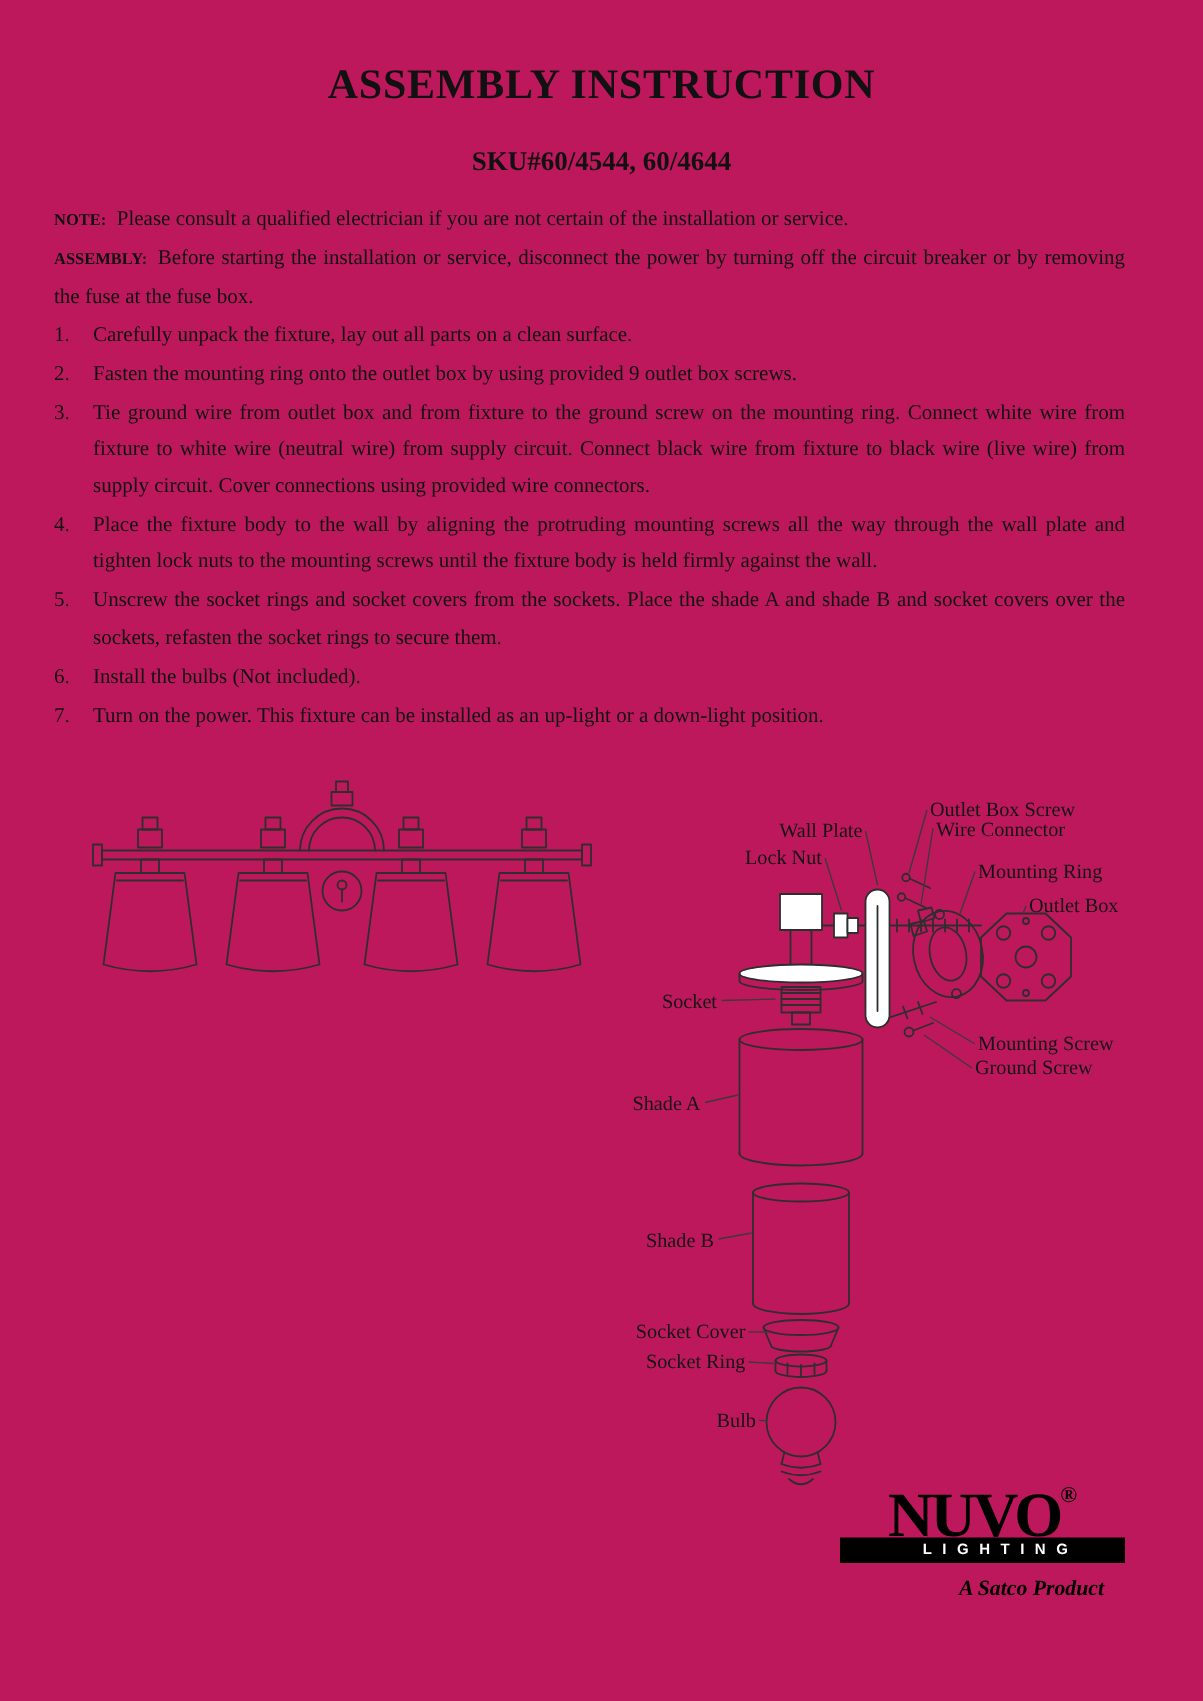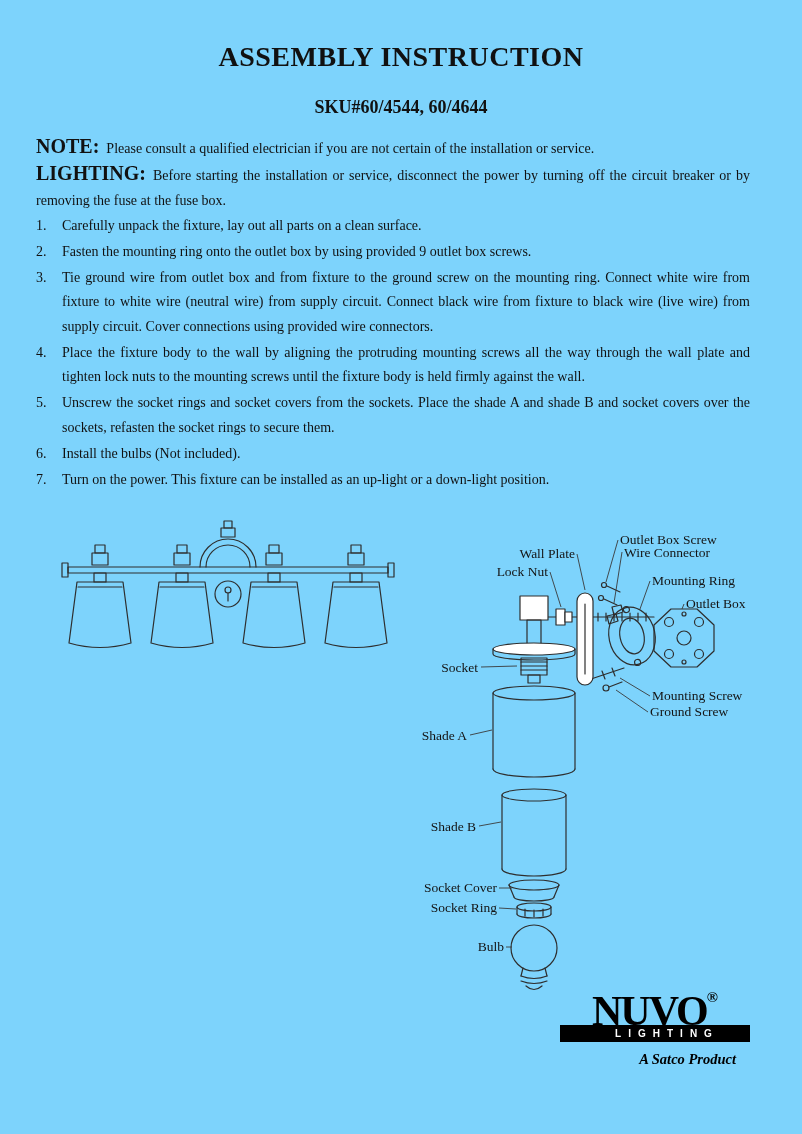--- a/index.html
+++ b/index.html
@@ -1,21 +1,21 @@
 <!DOCTYPE html>
 <html><head>
 <meta charset="utf-8">
 <style>
   html, body { margin: 0; padding: 0; background: #e8e8e8; }
   .page {
     position: relative;
     width: 802px;
     height: 1134px;
     margin: 0 auto;
-    background: #7dd3fc;
+    background: #be185d;
     font-family: "Liberation Serif", serif;
     color: #111;
     overflow: hidden;
   }
   .title {
     margin: 42px 0 0 0;
     text-align: center;
     font-size: 28px;
     font-weight: bold;
     letter-spacing: 0.5px;
@@ -29,21 +29,21 @@
   }
   .content {
     margin: 16px 52px 0 36px;
     font-size: 14px;
     line-height: 25px;
   }
   .para { margin: 0; }
   .note-para { margin-top: 2px; }
   .plabel {
     font-weight: bold;
-    font-size: 20px;
+    font-size: 11px;
     margin-right: 7px;
   }
   .justify { text-align: justify; }
   .steps { margin-top: 1px; }
   .step {
     display: flex;
     line-height: 24.5px;
     margin-bottom: 1.5px;
   }
   .step-num { flex: 0 0 26px; width: 26px; }
@@ -109,21 +109,21 @@
 </head>
 <body>
 
 <div class="page">
 
   <h1 class="title">ASSEMBLY INSTRUCTION</h1>
   <h2 class="sku">SKU#60/4544, 60/4644</h2>
 
   <div class="content">
     <p class="para note-para"><span class="plabel">NOTE:</span><span>Please consult a qualified electrician if you are not certain of the installation or service.</span></p>
-    <p class="para justify"><span class="plabel">LIGHTING:</span><span>Before starting the installation or service, disconnect the power by turning off the circuit breaker or by removing the fuse at the fuse box.</span></p>
+    <p class="para justify"><span class="plabel">ASSEMBLY:</span><span>Before starting the installation or service, disconnect the power by turning off the circuit breaker or by removing the fuse at the fuse box.</span></p>
 
     <div class="steps">
       <div class="step">
         <span class="step-num">1.</span>
         <span class="step-text">Carefully unpack the fixture, lay out all parts on a clean surface.</span>
       </div>
       <div class="step">
         <span class="step-num">2.</span>
         <span class="step-text">Fasten the mounting ring onto the outlet box by using provided 9 outlet box screws.</span>
       </div>

